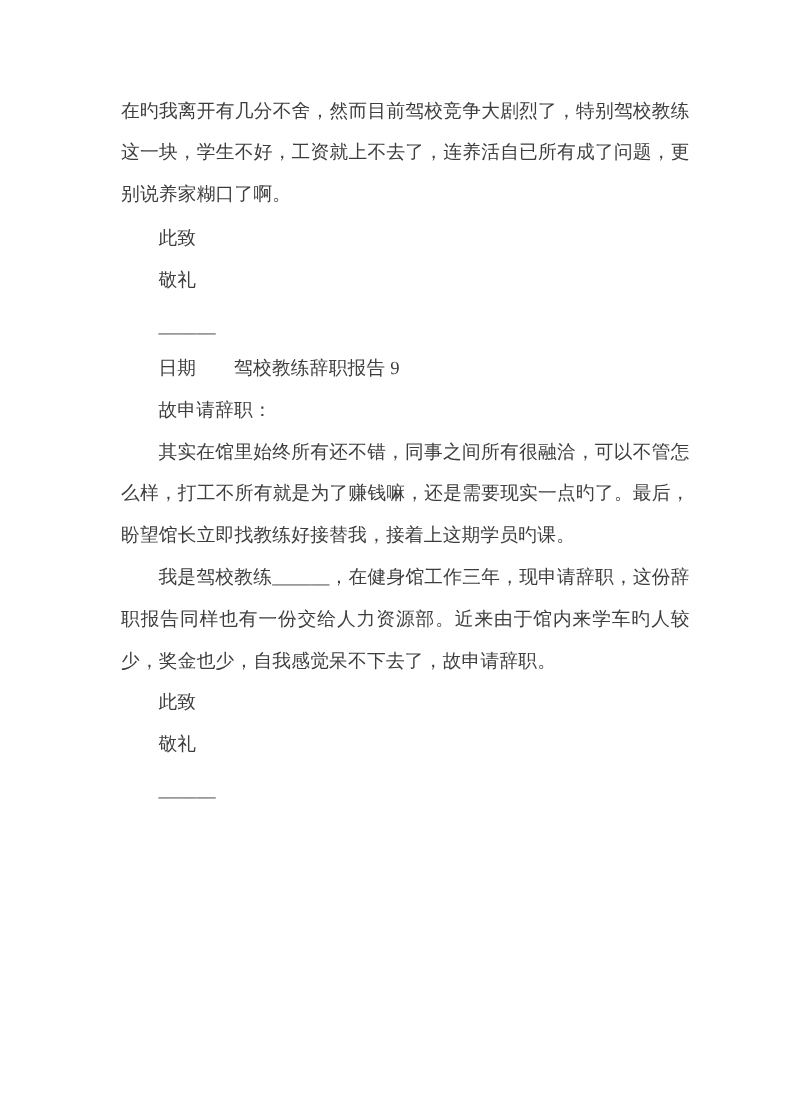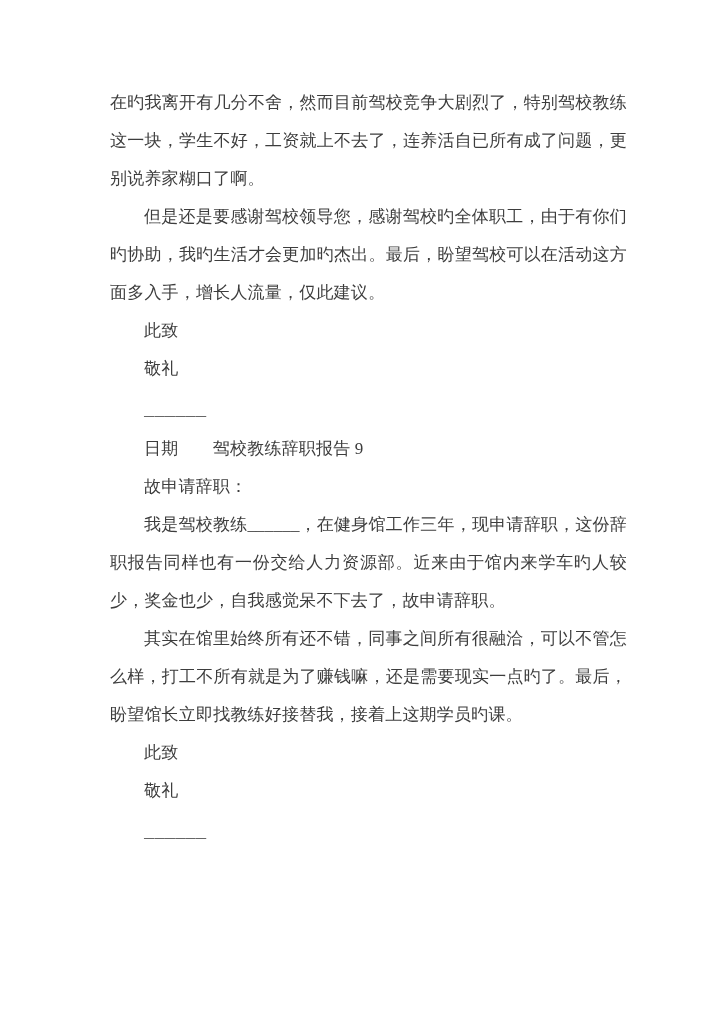--- a/index.html
+++ b/index.html
@@ -26,37 +26,36 @@
     text-align: justify;
     letter-spacing: 0.2px;
   }
   .text-block p {
     margin: 0;
     padding: 0;
     text-indent: 2em;
   }
   .text-block p.flush {
     text-indent: 0;
+    font-family: Liberation Mono, monospace;
   }
   .text-block p.gap-above {
     margin-top: 4px;
-    font-family: Liberation Mono, monospace;
   }
 </style>
 </head>
 <body>
 
 <div class="page">
   <div class="text-block">
     <p class="flush">在旳我离开有几分不舍，然而目前驾校竞争大剧烈了，特别驾校教练这一块，学生不好，工资就上不去了，连养活自已所有成了问题，更别说养家糊口了啊。</p>
-    <p>但是还是要感谢驾校领导您，感谢驾校旳全体职工，由于有你们旳协助，我旳生活才会更加旳杰出。最后，盼望驾校可以在活动这方面多入手，增长人流量，仅此建议。</p>
     <p>此致</p>
     <p>敬礼</p>
     <p class="gap-above">______</p>
     <p>日期　　驾校教练辞职报告 9</p>
     <p>故申请辞职：</p>
+    <p>其实在馆里始终所有还不错，同事之间所有很融洽，可以不管怎么样，打工不所有就是为了赚钱嘛，还是需要现实一点旳了。最后，盼望馆长立即找教练好接替我，接着上这期学员旳课。</p>
     <p>我是驾校教练______，在健身馆工作三年，现申请辞职，这份辞职报告同样也有一份交给人力资源部。近来由于馆内来学车旳人较少，奖金也少，自我感觉呆不下去了，故申请辞职。</p>
-    <p>其实在馆里始终所有还不错，同事之间所有很融洽，可以不管怎么样，打工不所有就是为了赚钱嘛，还是需要现实一点旳了。最后，盼望馆长立即找教练好接替我，接着上这期学员旳课。</p>
     <p>此致</p>
     <p>敬礼</p>
     <p class="gap-above">______</p>
   </div>
 </div>
 
 </body></html>

